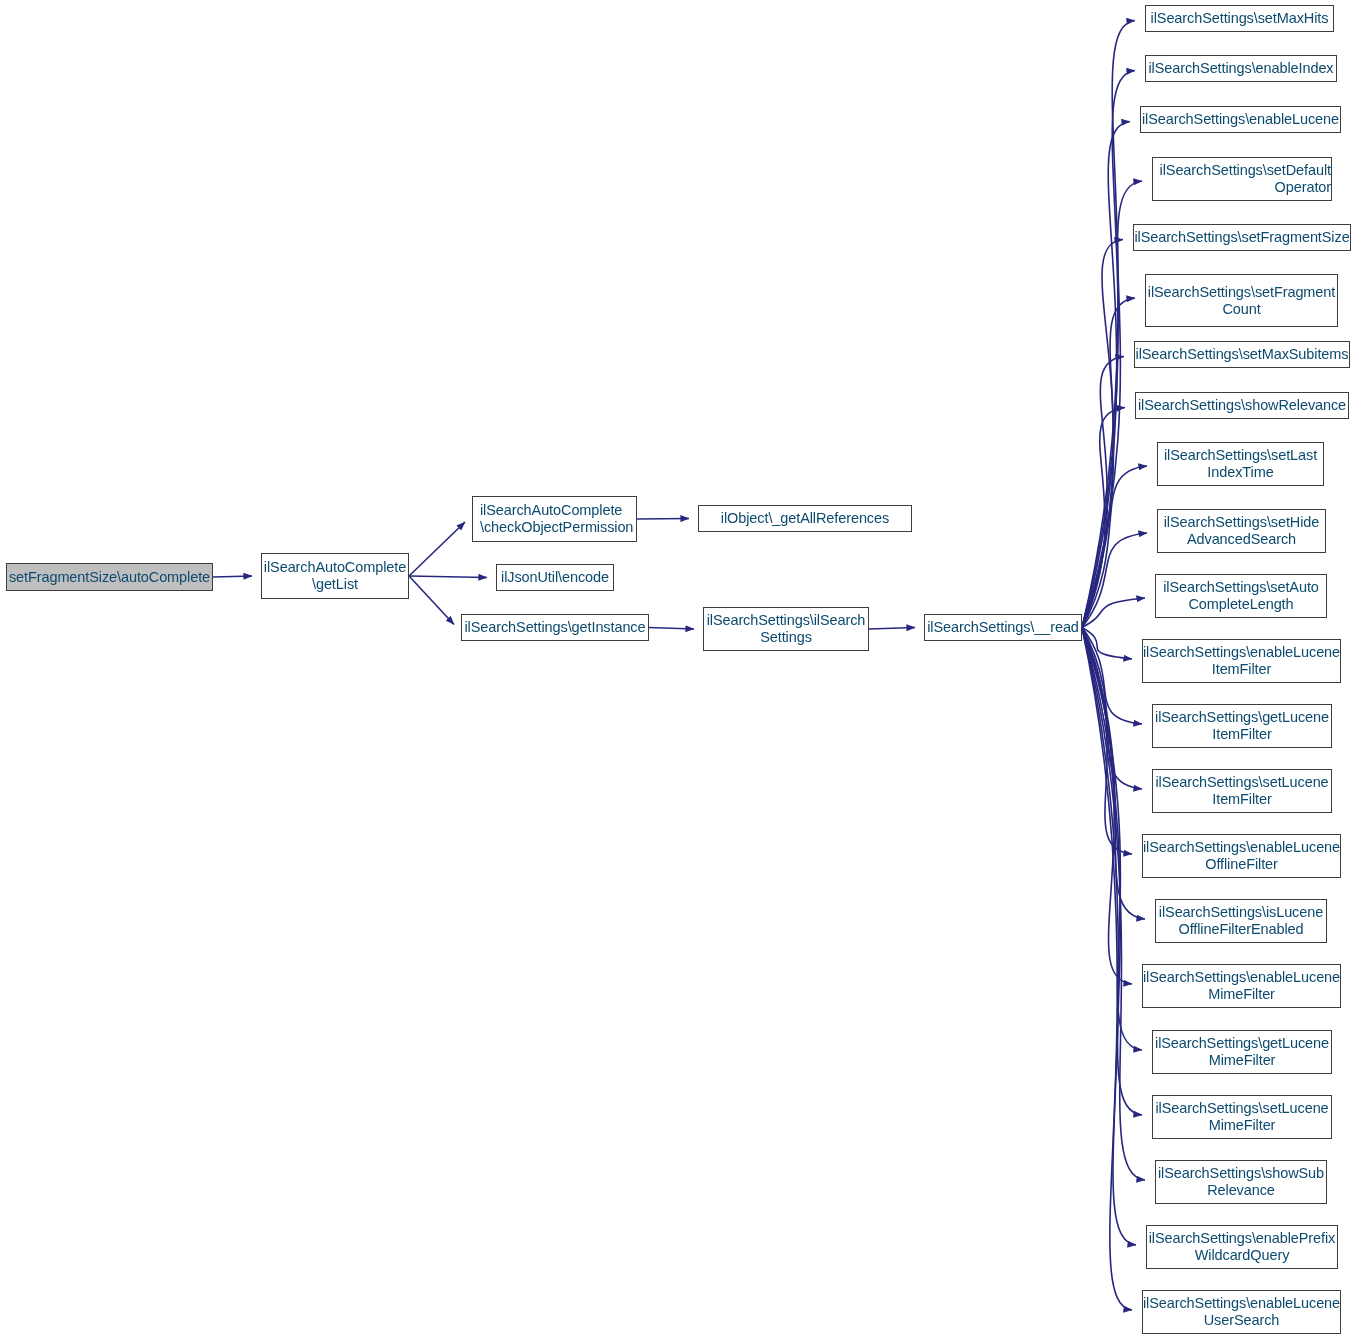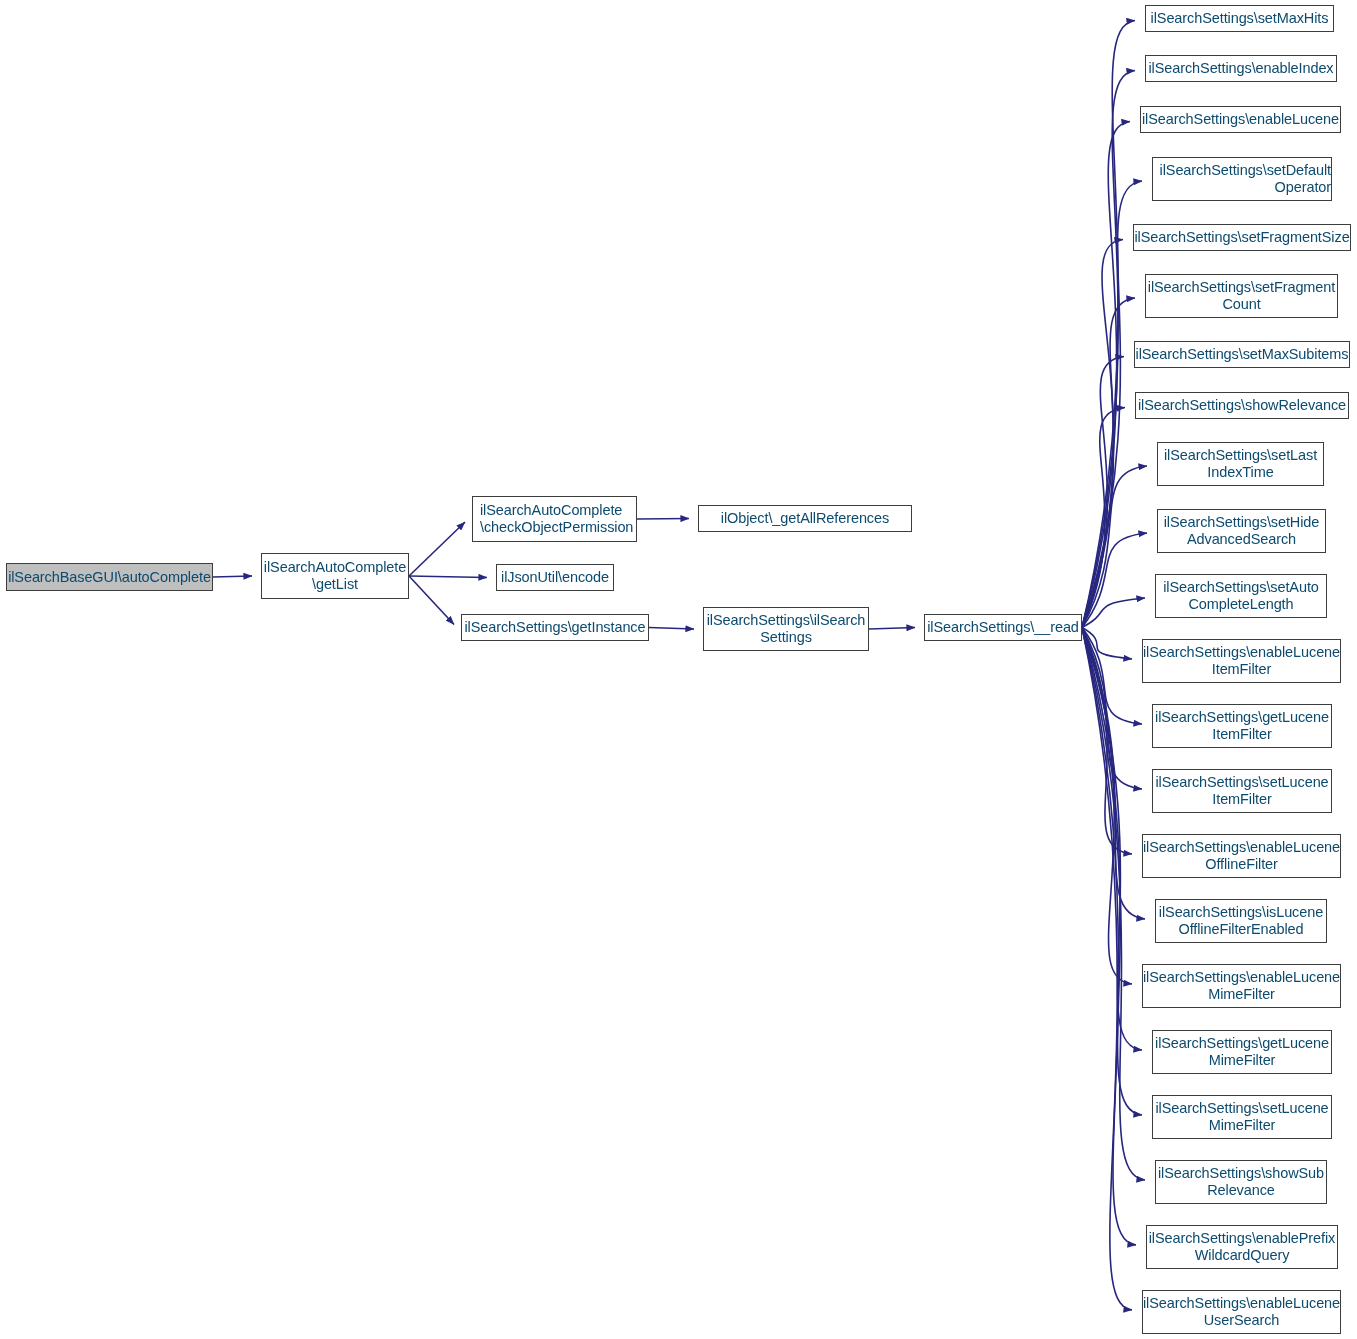--- a/index.html
+++ b/index.html
@@ -91,38 +91,38 @@
         <path d="M1082,627.5 C1147.22,788.925 1085,913 1145,919" fill="none" stroke="#27277f" stroke-width="1.6" marker-end="url(#arrowhead)"></path>
         <path d="M1082,627.5 C1155.02,824.675 1072,978 1132,984" fill="none" stroke="#27277f" stroke-width="1.6" marker-end="url(#arrowhead)"></path>
         <path d="M1082,627.5 C1162,860.975 1082,1044 1142,1050" fill="none" stroke="#27277f" stroke-width="1.6" marker-end="url(#arrowhead)"></path>
         <path d="M1082,627.5 C1162,896.725 1082,1109 1142,1115" fill="none" stroke="#27277f" stroke-width="1.6" marker-end="url(#arrowhead)"></path>
         <path d="M1082,627.5 C1162,932.475 1085,1174 1145,1180" fill="none" stroke="#27277f" stroke-width="1.6" marker-end="url(#arrowhead)"></path>
         <path d="M1082,627.5 C1162,968.225 1076,1239 1136,1245" fill="none" stroke="#27277f" stroke-width="1.6" marker-end="url(#arrowhead)"></path>
         <path d="M1082,627.5 C1162,1003.975 1072,1304 1132,1310" fill="none" stroke="#27277f" stroke-width="1.6" marker-end="url(#arrowhead)"></path>
       </g>
   </svg>
   <div id="nodes">
-      <div class="node highlight" style="left: 6px; top: 563px; width: 207px; height: 28px;"><span class="label">ilSearchBaseGUI\autoComplete</span></div>
+      <div class="node highlight" style="left: 6px; top: 563px; width: 207px; height: 28px;"><span class="label">setFragmentSize\autoComplete</span></div>
       <div class="node" style="left: 261px; top: 553px; width: 148px; height: 46px;"><span class="label">ilSearchAutoComplete
 \getList</span></div>
       <div class="node leftalign" style="left: 472px; top: 496px; width: 165px; height: 46px;"><span class="label">ilSearchAutoComplete
 \checkObjectPermission</span></div>
       <div class="node" style="left: 496px; top: 564px; width: 118px; height: 27px;"><span class="label">ilJsonUtil\encode</span></div>
       <div class="node" style="left: 461px; top: 614px; width: 188px; height: 27px;"><span class="label">ilSearchSettings\getInstance</span></div>
       <div class="node" style="left: 698px; top: 505px; width: 214px; height: 27px;"><span class="label">ilObject\_getAllReferences</span></div>
       <div class="node" style="left: 703px; top: 607px; width: 166px; height: 44px;"><span class="label">ilSearchSettings\ilSearch
 Settings</span></div>
       <div class="node" style="left: 924px; top: 614px; width: 158px; height: 27px;"><span class="label">ilSearchSettings\__read</span></div>
       <div class="node" style="left: 1145px; top: 5px; width: 189px; height: 27px;"><span class="label">ilSearchSettings\setMaxHits</span></div>
       <div class="node" style="left: 1145px; top: 55px; width: 192px; height: 27px;"><span class="label">ilSearchSettings\enableIndex</span></div>
       <div class="node" style="left: 1140px; top: 106px; width: 201px; height: 27px;"><span class="label">ilSearchSettings\enableLucene</span></div>
       <div class="node" style="left: 1152px; top: 157px; width: 180px; height: 44px; text-align: right;"><span class="label">ilSearchSettings\setDefault
 Operator</span></div>
       <div class="node" style="left: 1133px; top: 224px; width: 218px; height: 27px;"><span class="label">ilSearchSettings\setFragmentSize</span></div>
-      <div class="node" style="left: 1145px; top: 274px; width: 193px; height: 44px;"><span class="label">ilSearchSettings\setFragment
+      <div class="node" style="left: 1145px; top: 274px; width: 193px; height: 53px;"><span class="label">ilSearchSettings\setFragment
 Count</span></div>
       <div class="node" style="left: 1134px; top: 341px; width: 216px; height: 27px; justify-content: center;"><span class="label">ilSearchSettings\setMaxSubitems</span></div>
       <div class="node" style="left: 1135px; top: 392px; width: 214px; height: 27px;"><span class="label">ilSearchSettings\showRelevance</span></div>
       <div class="node" style="left: 1157px; top: 442px; width: 167px; height: 44px;"><span class="label">ilSearchSettings\setLast
 IndexTime</span></div>
       <div class="node" style="left: 1157px; top: 509px; width: 169px; height: 44px;"><span class="label">ilSearchSettings\setHide
 AdvancedSearch</span></div>
       <div class="node" style="left: 1155px; top: 574px; width: 172px; height: 44px;"><span class="label">ilSearchSettings\setAuto
 CompleteLength</span></div>
       <div class="node" style="left: 1142px; top: 639px; width: 199px; height: 44px;"><span class="label">ilSearchSettings\enableLucene

